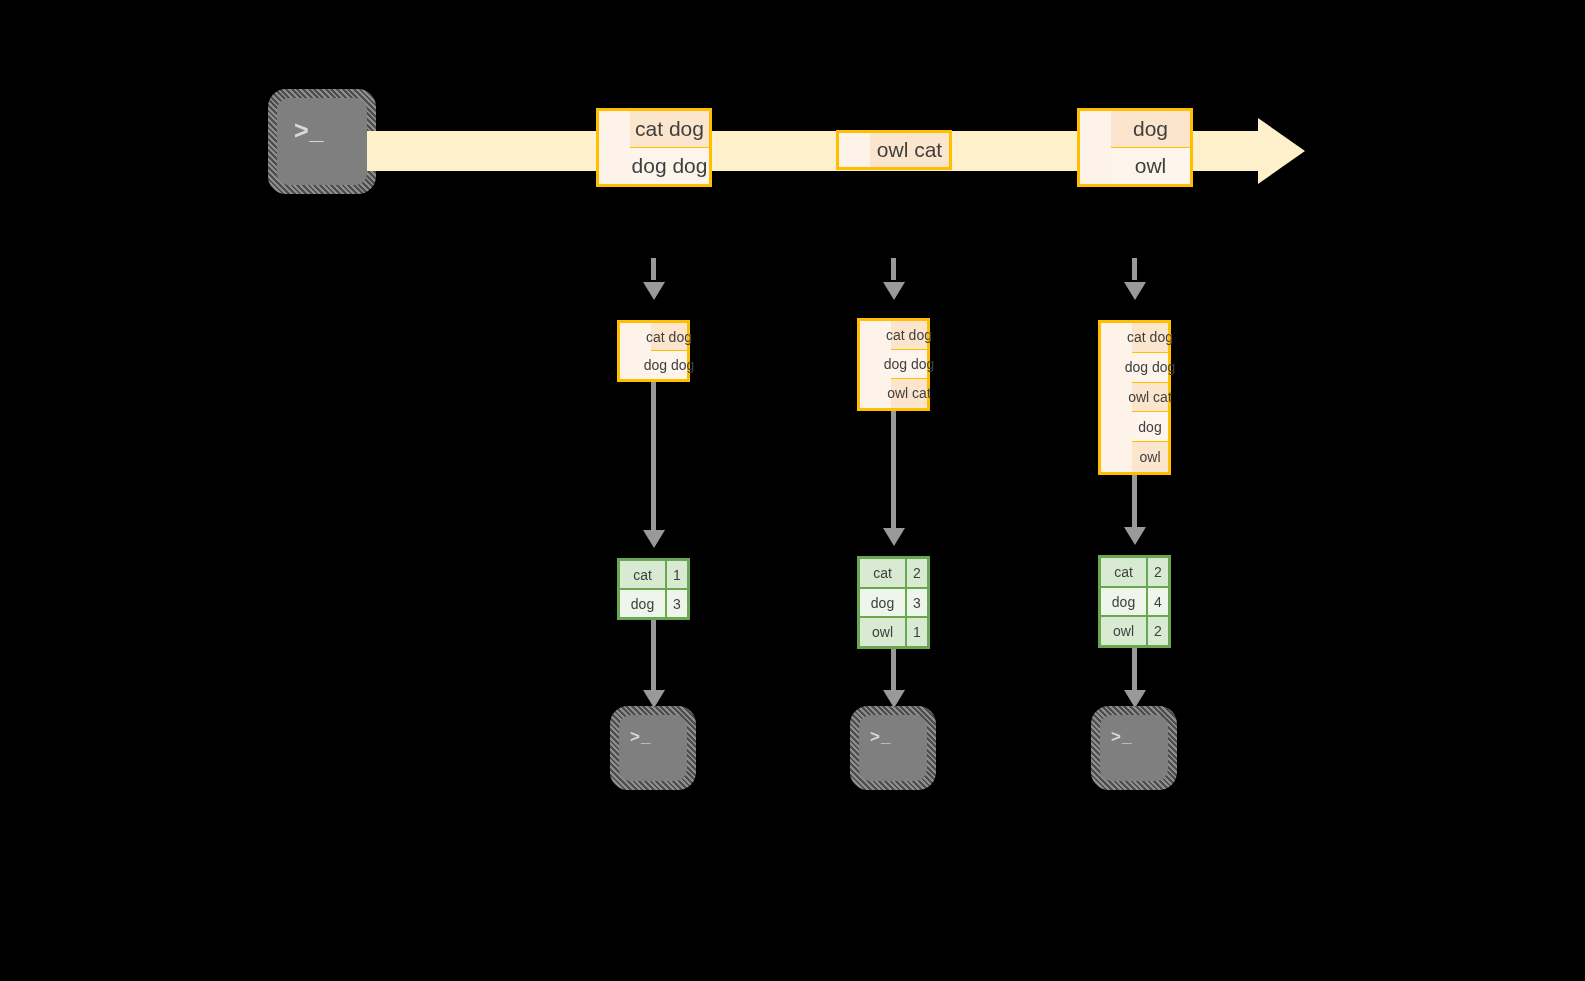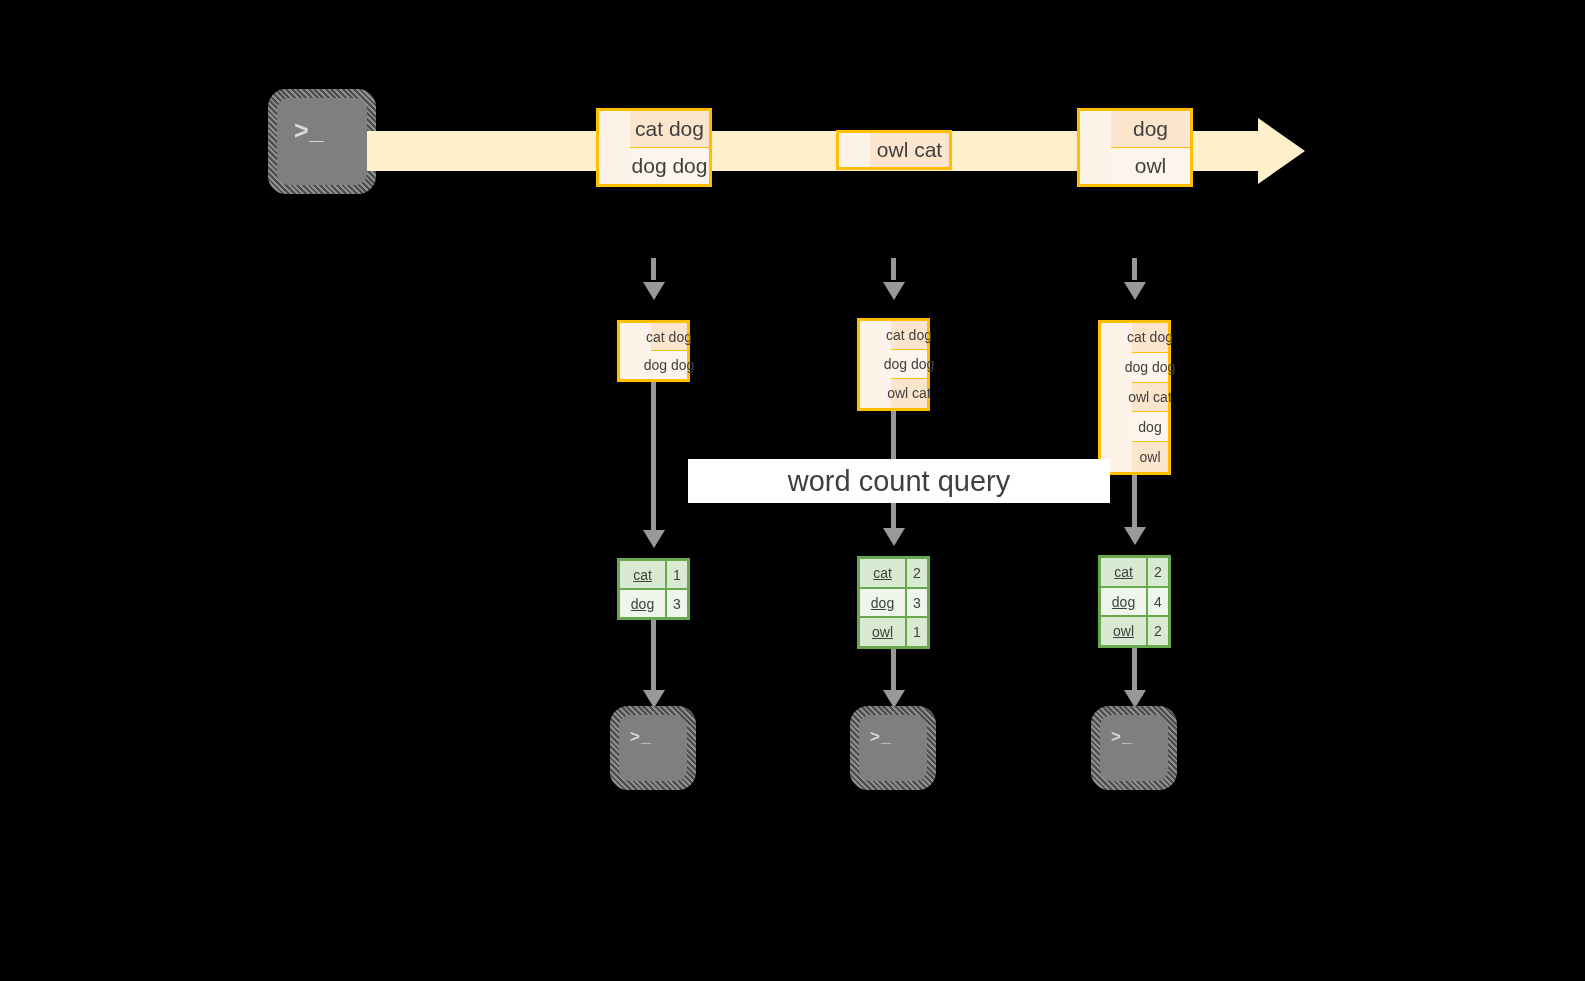--- a/index.html
+++ b/index.html
@@ -101,21 +101,20 @@
   .gcell {
     display: flex;
     align-items: center;
     justify-content: center;
     box-sizing: border-box;
     white-space: nowrap;
   }
   .gcell.key {
     flex: 0 0 auto;
     border-right: 2px solid #6aa84f;
-    text-decoration: underline;
   }
   .gcell.val { flex: 1 1 auto; }
   .grow.dark .gcell { background: #d9ead3; }
   .grow.light .gcell { background: #eef5ea; }
 
   
   .vline { background: #999999; }
   .arrowhead-down {
     width: 0; height: 0;
     border-left: 11px solid transparent;
@@ -259,15 +258,14 @@
 
   <div class="abs vline" style="left:1132px; top:648px; width:5px; height:45px;"></div>
   <div class="abs arrowhead-down" style="left:1124px; top:690px;"></div>
 
   <div class="abs terminal" style="left:1100px; top:715px; width:68px; height:66px;">
     <div class="hatch"></div>
     <div class="inner"></div>
     <div class="prompt" style="left:11px; top:13px; font-size:17px;">&gt;_</div>
   </div>
 
-  <div class="abs label-box" style="left:688px; top:459px; width:422px; height:44px; font-size:29px; color:#3f3f3f;">word count query</div>
 
 </div>
 
 </body></html>

